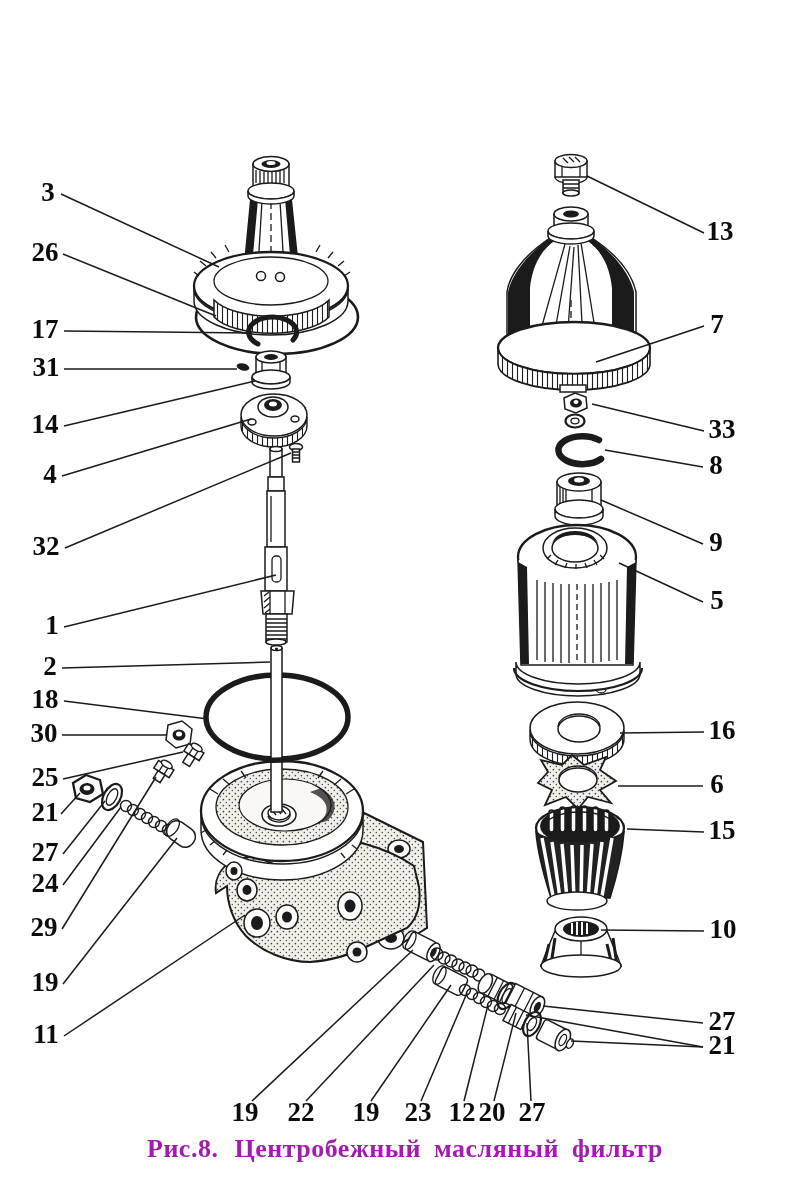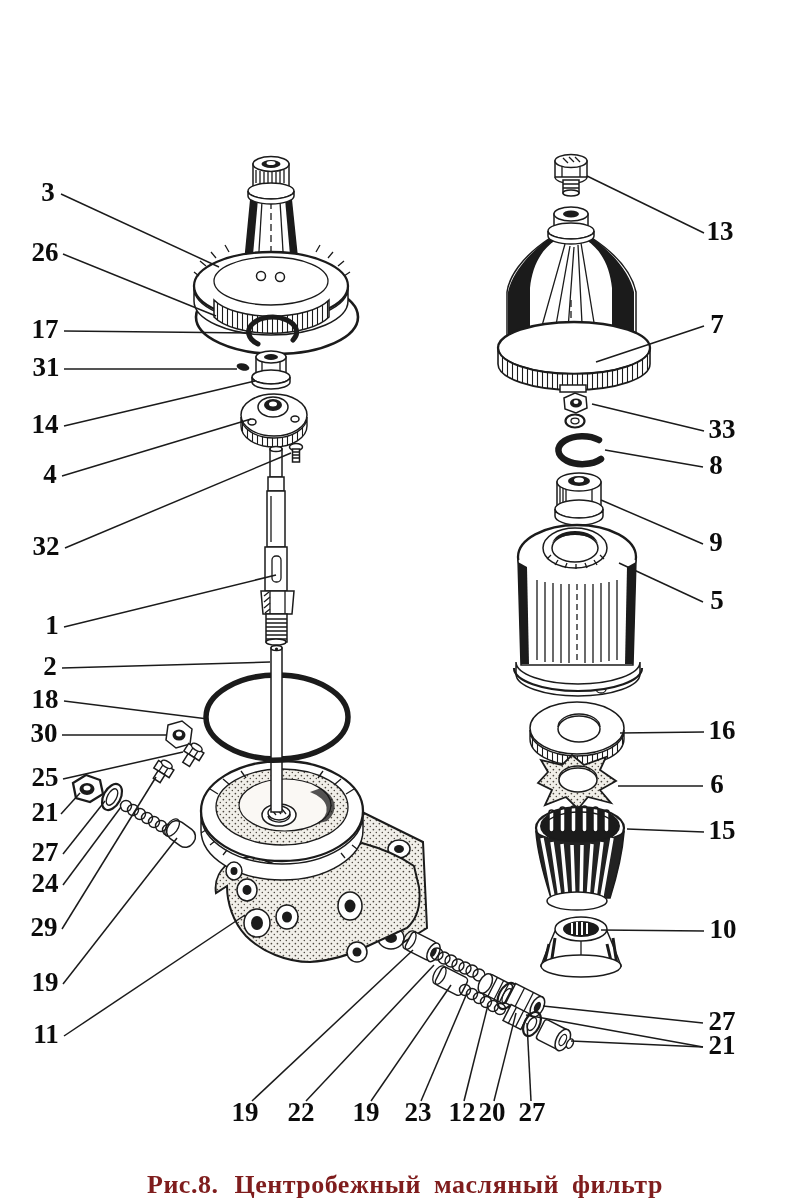--- a/index.html
+++ b/index.html
@@ -9,22 +9,22 @@
   
   .s1{fill:none;stroke:#1b1b1b;stroke-width:1.3;}
   .s2{fill:none;stroke:#1b1b1b;stroke-width:2.2;}
   .w{fill:#ffffff;stroke:#1b1b1b;stroke-width:1.5;}
   .w2{fill:#ffffff;stroke:#1b1b1b;stroke-width:2.3;}
   .k{fill:#1b1b1b;stroke:none;}
   .coil{fill:none;stroke:#1b1b1b;stroke-width:1.4;}
   .leader{stroke:#1b1b1b;stroke-width:1.5;fill:none;}
   .callout-num{font-family:"Liberation Serif","DejaVu Serif",serif;font-weight:bold;
                font-size:27px;fill:#0c0c0c;text-anchor:middle;}
-  #caption{position:absolute;left:147px;top:1170px;font-weight:bold;font-size:26px;
-           color:#7f1d1d;white-space:nowrap;letter-spacing:0.5px;}
+  #caption{position:absolute;left:147px;top:1134px;font-weight:bold;font-size:26px;
+           color:#a21caf;white-space:nowrap;letter-spacing:0.5px;}
   #caption .cap-label{margin-right:16px;}
   #caption .cap-title{word-spacing:6px;}
 </style>
 </head>
 <body>
 
 <div id="page">
 
 <svg id="diagram" width="798" height="1200" viewBox="0 0 798 1200" xmlns="http://www.w3.org/2000/svg">
   <defs>

